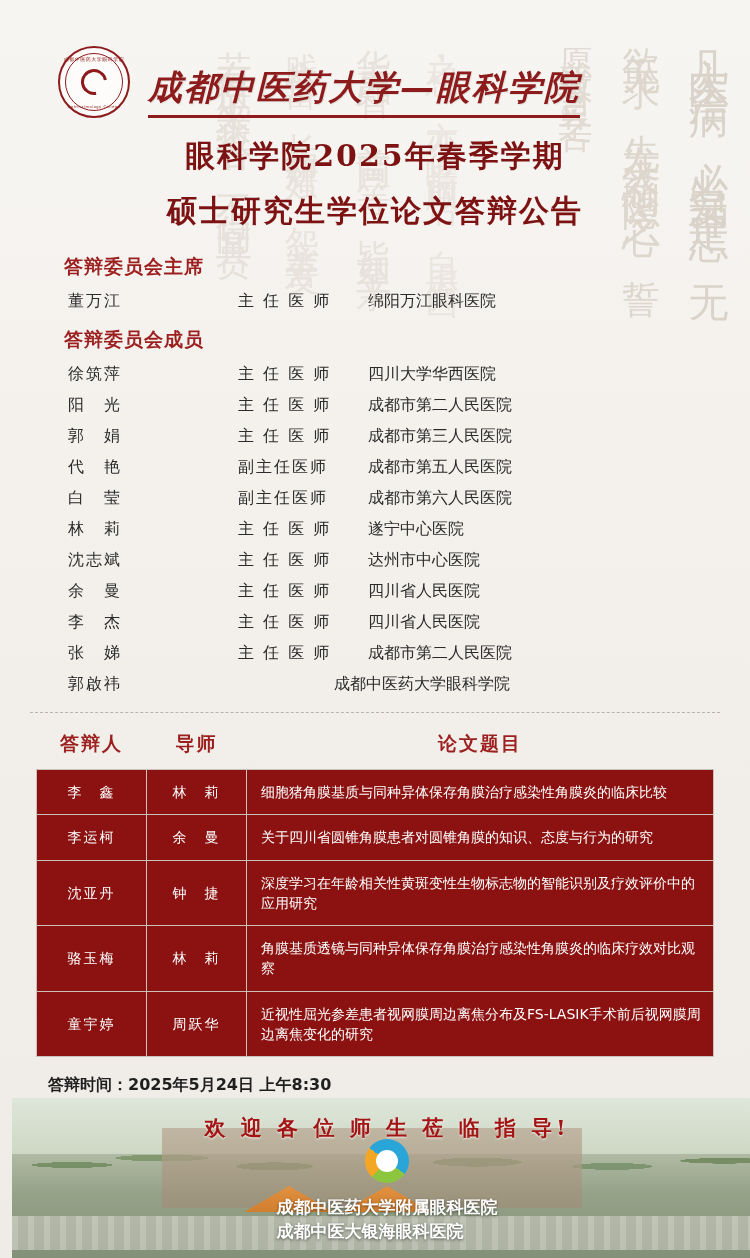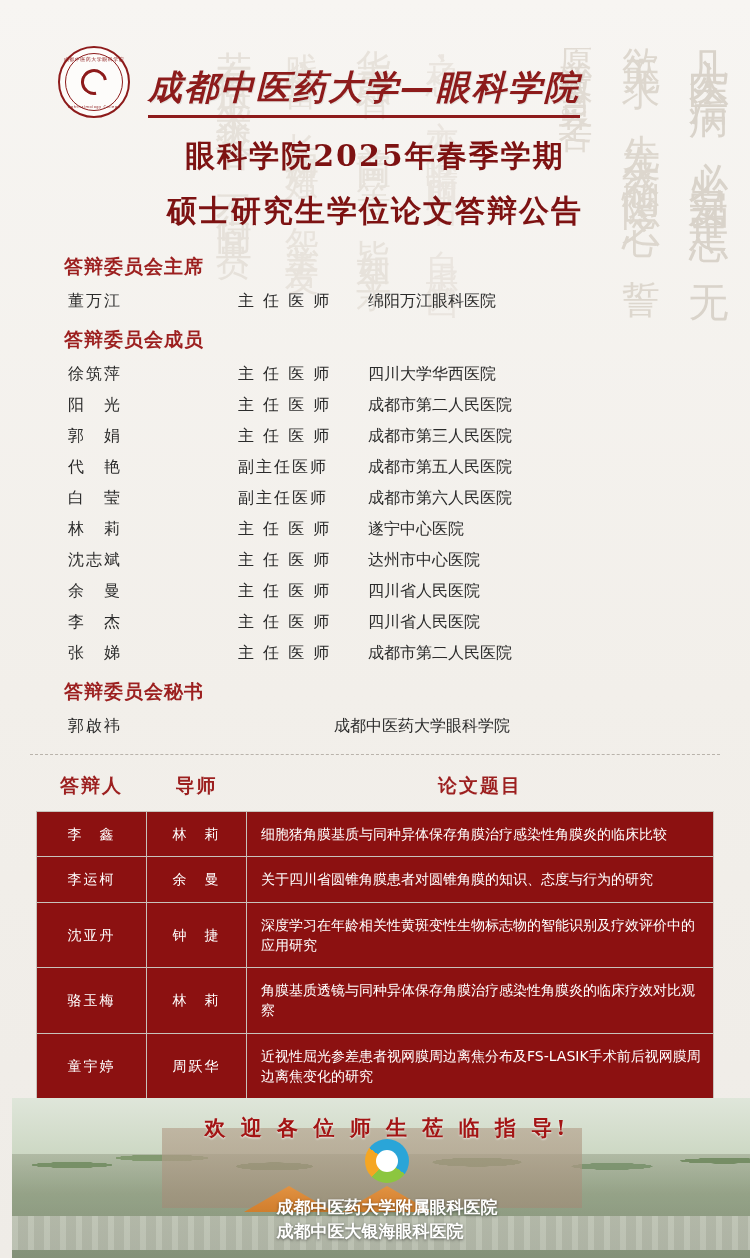--- a/index.html
+++ b/index.html
@@ -333,21 +333,20 @@
       <div class="name">李　杰</div>
       <div class="title">主 任 医 师</div>
       <div class="org">四川省人民医院</div>
     </div>
     <div class="row">
       <div class="name">张　娣</div>
       <div class="title">主 任 医 师</div>
       <div class="org">成都市第二人民医院</div>
     </div>
 
-    <div class="sec-head">答辩委员会秘书</div>
     <div class="row secretary">
       <div class="name">郭啟祎</div>
       <div class="org">成都中医药大学眼科学院</div>
     </div>
   </div>
 
   <div class="divider"></div>
 
   <div class="tbl-wrap">
     <table class="tbl">

